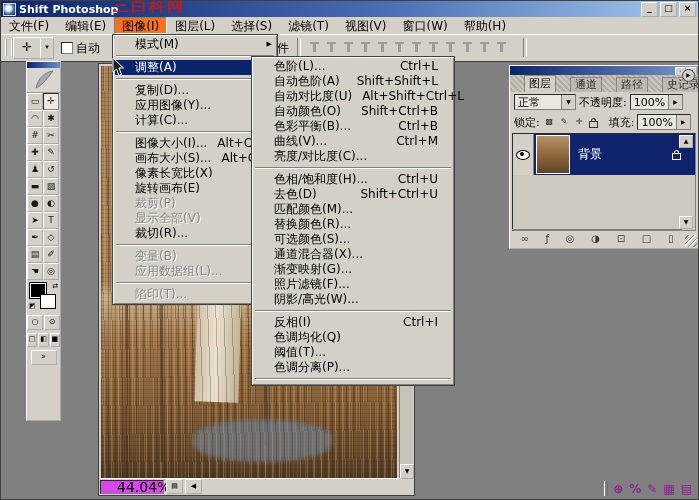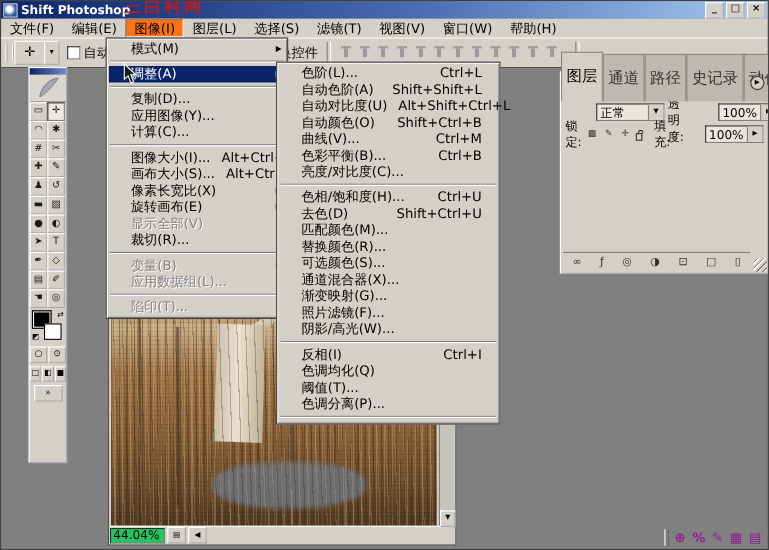--- a/index.html
+++ b/index.html
@@ -72,52 +72,52 @@
   .pond{position:absolute;left:31%;top:86%;width:47%;height:10%;background:#6f7a88;
     border-radius:45%;opacity:.75;filter:blur(2px);}
   .trunkline{position:absolute;width:3px;background:#3c2c1c;opacity:.55;}
   .photo-texture{position:absolute;inset:0;
     background:repeating-linear-gradient(88deg, rgba(60,38,18,.30) 0 1px, transparent 1px 4px, rgba(220,184,132,.22) 4px 5px, transparent 5px 8px);}
   .vscroll{position:absolute;right:1px;top:1px;width:13px;height:414px;background:#c6c3bb;border-left:1px solid #808080;}
   .vs-btn{position:absolute;left:0;width:12px;height:13px;background:#d4d0c8;border:1px outset #fff;
     font-size:6px;text-align:center;line-height:12px;}
   .statusbar{position:absolute;left:1px;bottom:1px;width:300px;height:15px;background:#d4d0c8;
     border-top:1px solid #fff;display:flex;align-items:center;}
-  .zoombox{width:46px;height:12px;background:#22c55e;border:1px inset #808080;font-size:11px;line-height:12px;padding-left:2px;}
+  .zoombox{width:46px;height:12px;background:#d946ef;border:1px inset #808080;font-size:14px;line-height:12px;padding-left:16px;}
   .sb-btn{width:15px;height:13px;border:1px outset #fff;background:#d4d0c8;font-size:7px;line-height:12px;text-align:center;margin-left:2px;}
   .sb-right{position:absolute;right:0;top:1px;display:flex;}
   .grip{width:13px;height:13px;background:repeating-linear-gradient(135deg,#d4d0c8 0 2px,#808080 2px 3px,#fff 3px 4px);}
   
   .menu{position:absolute;background:#d4d0c8;border:1px solid #404040;
     box-shadow:inset 1px 1px 0 #fff, inset -1px -1px 0 #808080;padding:2px;z-index:10;}
-  #image-menu{left:95px;top:33px;width:160px;}
+  #image-menu{left:111px;top:33px;width:160px;}
   #adjust-menu{left:250px;top:55px;width:198px;z-index:11;}
   .mi{position:relative;display:flex;height:15px;line-height:15px;padding:0 14px 0 20px;}
   .mi .lbl{white-space:nowrap;}
   .mi .sc{margin-left:auto;white-space:nowrap;padding-left:10px;}
   .mi .arr{position:absolute;right:3px;top:0;font-size:7px;visibility:hidden;}
   .mi.has-sub .arr{visibility:visible;}
   .mi.hl{background:#0a246a;color:#fff;}
   .mi.disabled{color:#848484;text-shadow:1px 1px 0 #fff;}
   .mi.sep{height:0;border-top:1px solid #808080;border-bottom:1px solid #fff;margin:3px 1px;padding:0;}
   
   .palette{position:absolute;left:508px;top:64px;width:188px;height:182px;background:#d4d0c8;
     border:1px outset #fff;z-index:3;}
   .pal-title{height:9px;background:linear-gradient(to right,#0a246a,#7d97c9);position:relative;}
   .pal-btn{position:absolute;top:1px;width:9px;height:7px;background:#d4d0c8;border:1px outset #fff;
     font-size:5px;line-height:6px;text-align:center;}
   .tabs{height:17px;display:flex;align-items:flex-end;position:relative;
     background:repeating-linear-gradient(45deg,#c9c5bd 0 2px,#b3afa7 2px 4px);}
-  .tab{height:14px;line-height:14px;font-size:14px;padding:14px 4px;margin-left:0;
+  .tab{height:14px;line-height:14px;font-size:11px;padding:0 4px;margin-left:14px;
     background:#bdb8b0;border:1px solid #8a867e;border-bottom:none;color:#333;white-space:nowrap;}
   .tab.sel{background:#d4d0c8;height:16px;line-height:16px;color:#000;}
   .tab-more{position:absolute;right:3px;top:3px;width:11px;height:11px;border:1px solid #404040;border-radius:50%;
     font-size:6px;line-height:10px;text-align:center;background:#d4d0c8;}
   .pal-row{display:flex;align-items:center;height:18px;padding:1px 4px;gap:3px;font-size:11px;}
-  .field{display:flex;align-items:center;border:1px inset #808080;background:#e9e6df;height:14px;margin-left:28px;}
+  .field{display:flex;align-items:center;border:1px inset #808080;background:#e9e6df;height:14px;}
   .field .ftext{padding:0 3px;font-size:11px;min-width:40px;}
   .field .fbtn{width:13px;height:14px;background:#d4d0c8;border-left:1px solid #808080;
     font-size:6px;line-height:13px;text-align:center;}
   .valfield .ftext{min-width:28px;}
   .lockicons{display:flex;gap:2px;}
   .lockico{width:11px;height:11px;border:1px solid transparent;font-size:8px;line-height:10px;text-align:center;color:#333;}
   .csslock{display:inline-block;width:7px;height:5px;border:1px solid #333;position:relative;margin-top:4px;}
   .csslock:before{content:"";position:absolute;left:1px;top:-4px;width:3px;height:3px;border:1px solid #333;border-bottom:none;border-radius:3px 3px 0 0;}
   .whitelock{border-color:#fff;}
   .whitelock:before{border-color:#fff;}
@@ -332,20 +332,32 @@
           <div class="lockico"><span>✎</span></div>
           <div class="lockico"><span>✛</span></div>
         </div>
       <span class="csslock"></span>
       <span style="margin-left:8px">填充:</span>
       <div class="field valfield">
         <span class="ftext">100%</span>
         <span class="fbtn">▶</span>
       </div>
     </div>
+    <div class="layerlist">
+      <div class="layerrow">
+        <div class="eyecell">
+            <span class="eye"></span>
+          </div>
+        <div class="thumb"></div>
+        <span class="layername">背景</span>
+        <span class="csslock whitelock rowlock"></span>
+      </div>
+      <div class="ls-btn" style="top:1px"><span>▲</span></div>
+      <div class="ls-btn" style="bottom:1px"><span>▼</span></div>
+    </div>
     <div class="pal-bottom">
 
     <div><span>∞</span></div>
         <div><span>ƒ</span></div>
         <div><span>◎</span></div>
         <div><span>◑</span></div>
         <div><span>⊡</span></div>
         <div><span>□</span></div>
         <div><span>▯</span></div>
       </div>
@@ -419,20 +431,25 @@
         <span class="sc"></span>
         <span class="arr">▶</span>
       </div>
 
       <div class="mi has-sub">
         <span class="lbl">旋转画布(E)</span>
         <span class="sc"></span>
         <span class="arr">▶</span>
       </div>
 
+      <div class="mi disabled">
+        <span class="lbl">裁剪(P)</span>
+        <span class="sc"></span>
+
+      </div>
 
       <div class="mi disabled">
         <span class="lbl">显示全部(V)</span>
         <span class="sc"></span>
 
       </div>
 
       <div class="mi">
         <span class="lbl">裁切(R)...</span>
         <span class="sc"></span>
@@ -490,28 +507,28 @@
 
       </div>
 
       <div class="mi">
         <span class="lbl">自动颜色(O)</span>
         <span class="sc">Shift+Ctrl+B</span>
 
       </div>
 
       <div class="mi">
+        <span class="lbl">色彩平衡(B)...</span>
+        <span class="sc">Ctrl+B</span>
+
+      </div>
+
+      <div class="mi">
         <span class="lbl">曲线(V)...</span>
         <span class="sc">Ctrl+M</span>
-
-      </div>
-
-      <div class="mi">
-        <span class="lbl">色彩平衡(B)...</span>
-        <span class="sc">Ctrl+B</span>
 
       </div>
 
       <div class="mi">
         <span class="lbl">亮度/对比度(C)...</span>
         <span class="sc"></span>
 
       </div>
 
       <div class="mi sep">

